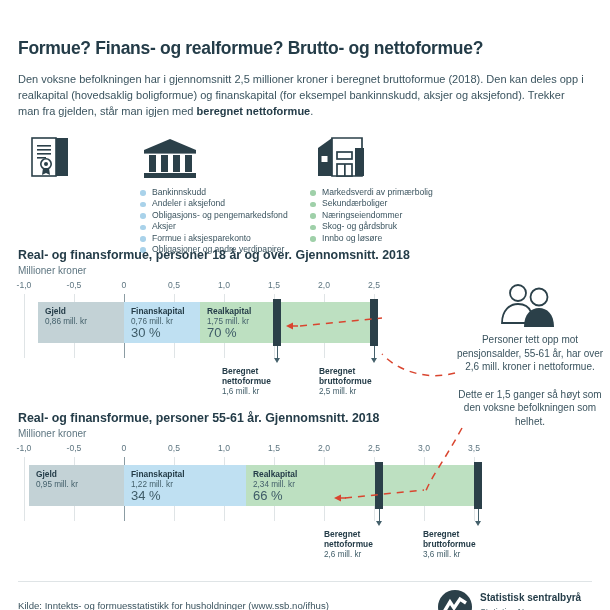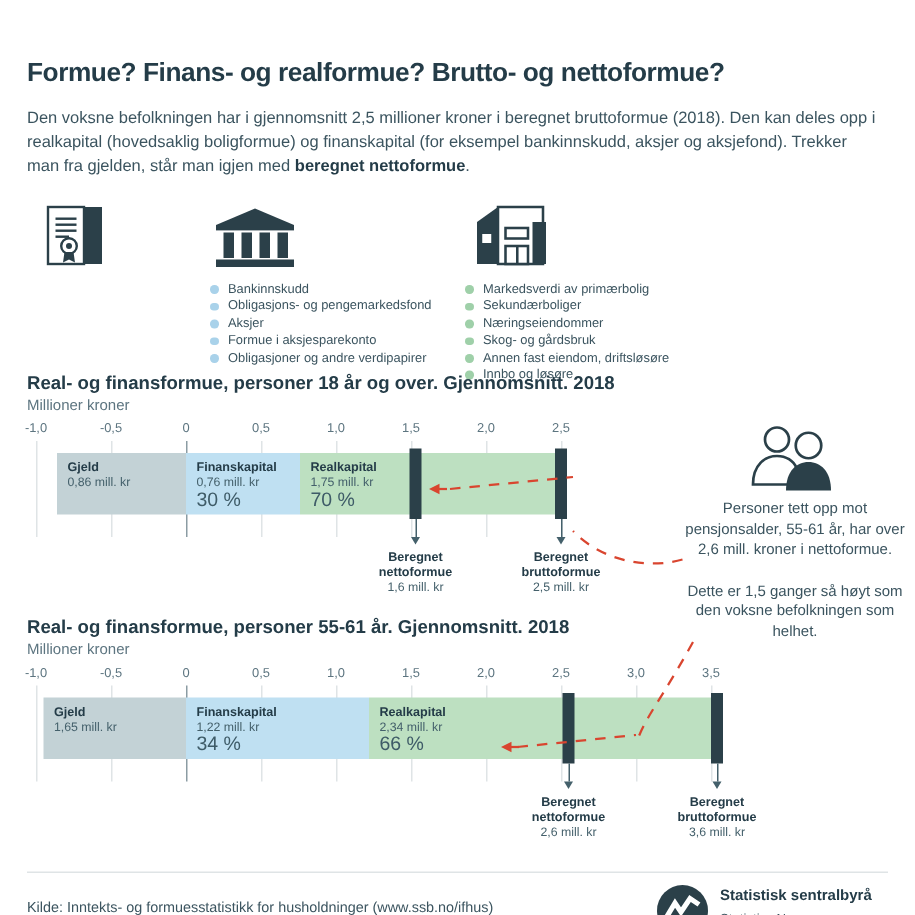--- a/index.html
+++ b/index.html
@@ -76,21 +76,21 @@
   }
   .seg-pct{
     position:absolute;left:7px;top:23px;font-size:13px;color:#3e5b67;
     white-space:nowrap;
   }
   .marker{position:absolute;top:19px;width:8px;height:47px;background:#2b4049;}
   .mstem{position:absolute;width:1px;background:#44606b;}
   .marrow{position:absolute;width:0;height:0;
     border-left:3.5px solid transparent;border-right:3.5px solid transparent;
     border-top:5px solid #44606b;}
-  .mcap{position:absolute;text-align:center;transform:translateX(-50%);}
+  .mcap{position:absolute;text-align:left;transform:translateX(-50%);}
   .mcap .n{font-size:8.4px;font-weight:bold;color:#243c48;line-height:10px;white-space:nowrap;}
   .mcap .v{font-size:8.2px;color:#44606b;line-height:11px;white-space:nowrap;}
 
   
   .anno{position:absolute;left:455px;top:255px;width:150px;}
   .anno .people{height:46px;display:block;margin:0 auto;width:72px;}
   .anno p{
     margin:4px 0 0 0;text-align:center;font-size:10px;line-height:13.6px;
     color:#3b545f;
   }
@@ -138,20 +138,21 @@
           <rect x="4" y="14" width="52" height="3.6" fill="#2b4049"></rect>
           <rect x="9" y="19" width="7" height="17" fill="#2b4049"></rect>
           <rect x="21" y="19" width="7" height="17" fill="#2b4049"></rect>
           <rect x="33" y="19" width="7" height="17" fill="#2b4049"></rect>
           <rect x="45" y="19" width="7" height="17" fill="#2b4049"></rect>
           <rect x="4" y="37" width="52" height="5" fill="#2b4049"></rect>
         </svg>
       </span>
       <ul>
         <li>Bankinnskudd</li>
+        <li>Andeler i aksjefond</li>
         <li>Obligasjons- og pengemarkedsfond</li>
         <li>Aksjer</li>
         <li>Formue i aksjesparekonto</li>
         <li>Obligasjoner og andre verdipapirer</li>
       </ul>
     </div>
 
     <div class="cat c3">
       <span class="icon">
         <svg width="64" height="45" viewBox="0 0 64 45">
@@ -162,21 +163,20 @@
           <rect x="27" y="16" width="15" height="7" fill="#ffffff" stroke="#2b4049" stroke-width="1.7"></rect>
           <rect x="27" y="28" width="15" height="12" fill="#ffffff" stroke="#2b4049" stroke-width="1.7"></rect>
           <rect x="34" y="28" width="1.7" height="12" fill="#2b4049"></rect>
         </svg>
       </span>
       <ul>
         <li>Markedsverdi av primærbolig</li>
         <li>Sekundærboliger</li>
         <li>Næringseiendommer</li>
         <li>Skog- og gårdsbruk</li>
-        <li>Annen fast eiendom, driftsløsøre</li>
         <li>Innbo og løsøre</li>
       </ul>
     </div>
   </div>
 
   <div class="chart one">
     <div class="ch-title">Real- og finansformue, personer 18 år og over. Gjennomsnitt. 2018</div>
     <div class="ch-sub">Millioner kroner</div>
     <div class="plot" id="plot0">
         <div class="tick" style="left:24px;top:14px;"></div>
@@ -248,21 +248,21 @@
         <div class="ticklabel" style="left:324px;">2,0</div>
         <div class="tick" style="left:374px;top:14px;"></div>
         <div class="ticklabel" style="left:374px;">2,5</div>
         <div class="tick" style="left:424px;top:14px;"></div>
         <div class="ticklabel" style="left:424px;">3,0</div>
         <div class="tick" style="left:474px;top:14px;"></div>
         <div class="ticklabel" style="left:474px;">3,5</div>
         <div class="band" style="left:29px;width:451px;">
           <div class="seg" style="left:0px;width:95px;background:#c3d2d6;">
             <span class="seg-label">Gjeld</span>
-            <span class="seg-val">1,65 mill. kr</span>
+            <span class="seg-val">0,95 mill. kr</span>
           </div>
           <div class="seg" style="left:95px;width:122px;background:#bfe0f2;">
             <span class="seg-label">Finanskapital</span>
             <span class="seg-val">1,22 mill. kr</span>
             <span class="seg-pct">34 %</span>
           </div>
           <div class="seg" style="left:217px;width:234px;background:#bde0c1;">
             <span class="seg-label">Realkapital</span>
             <span class="seg-val">2,34 mill. kr</span>
             <span class="seg-pct">66 %</span>

